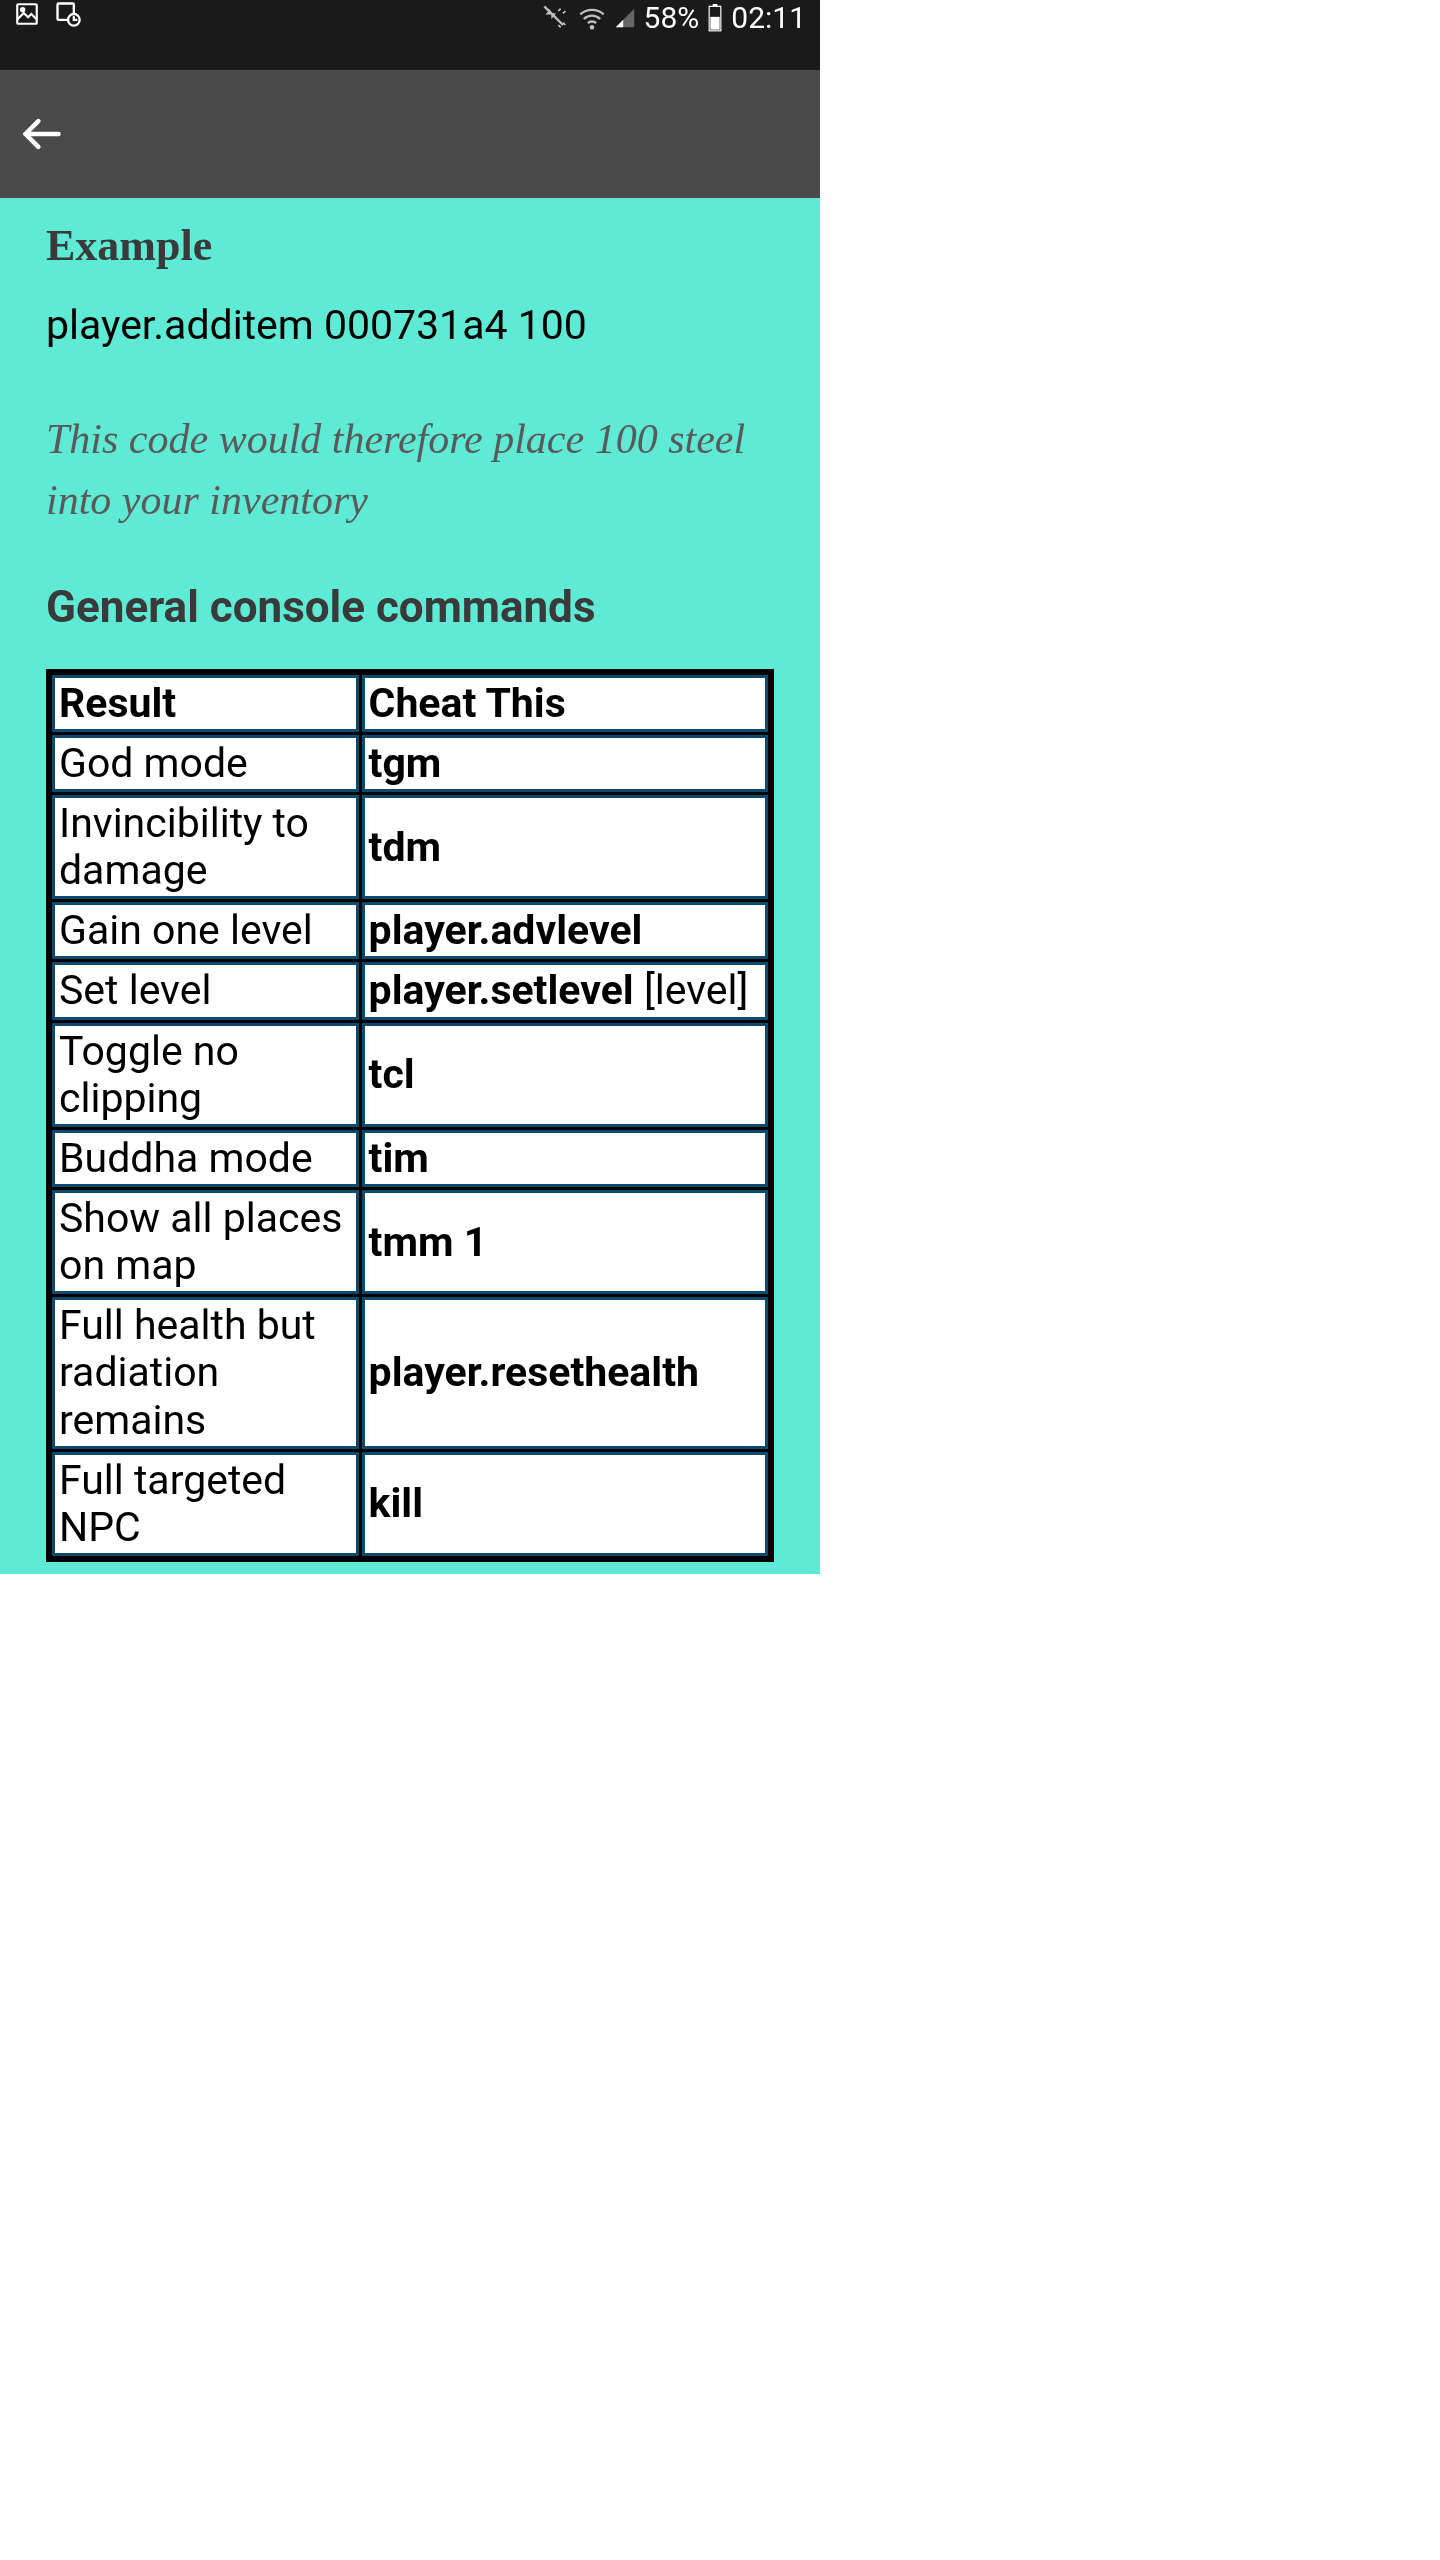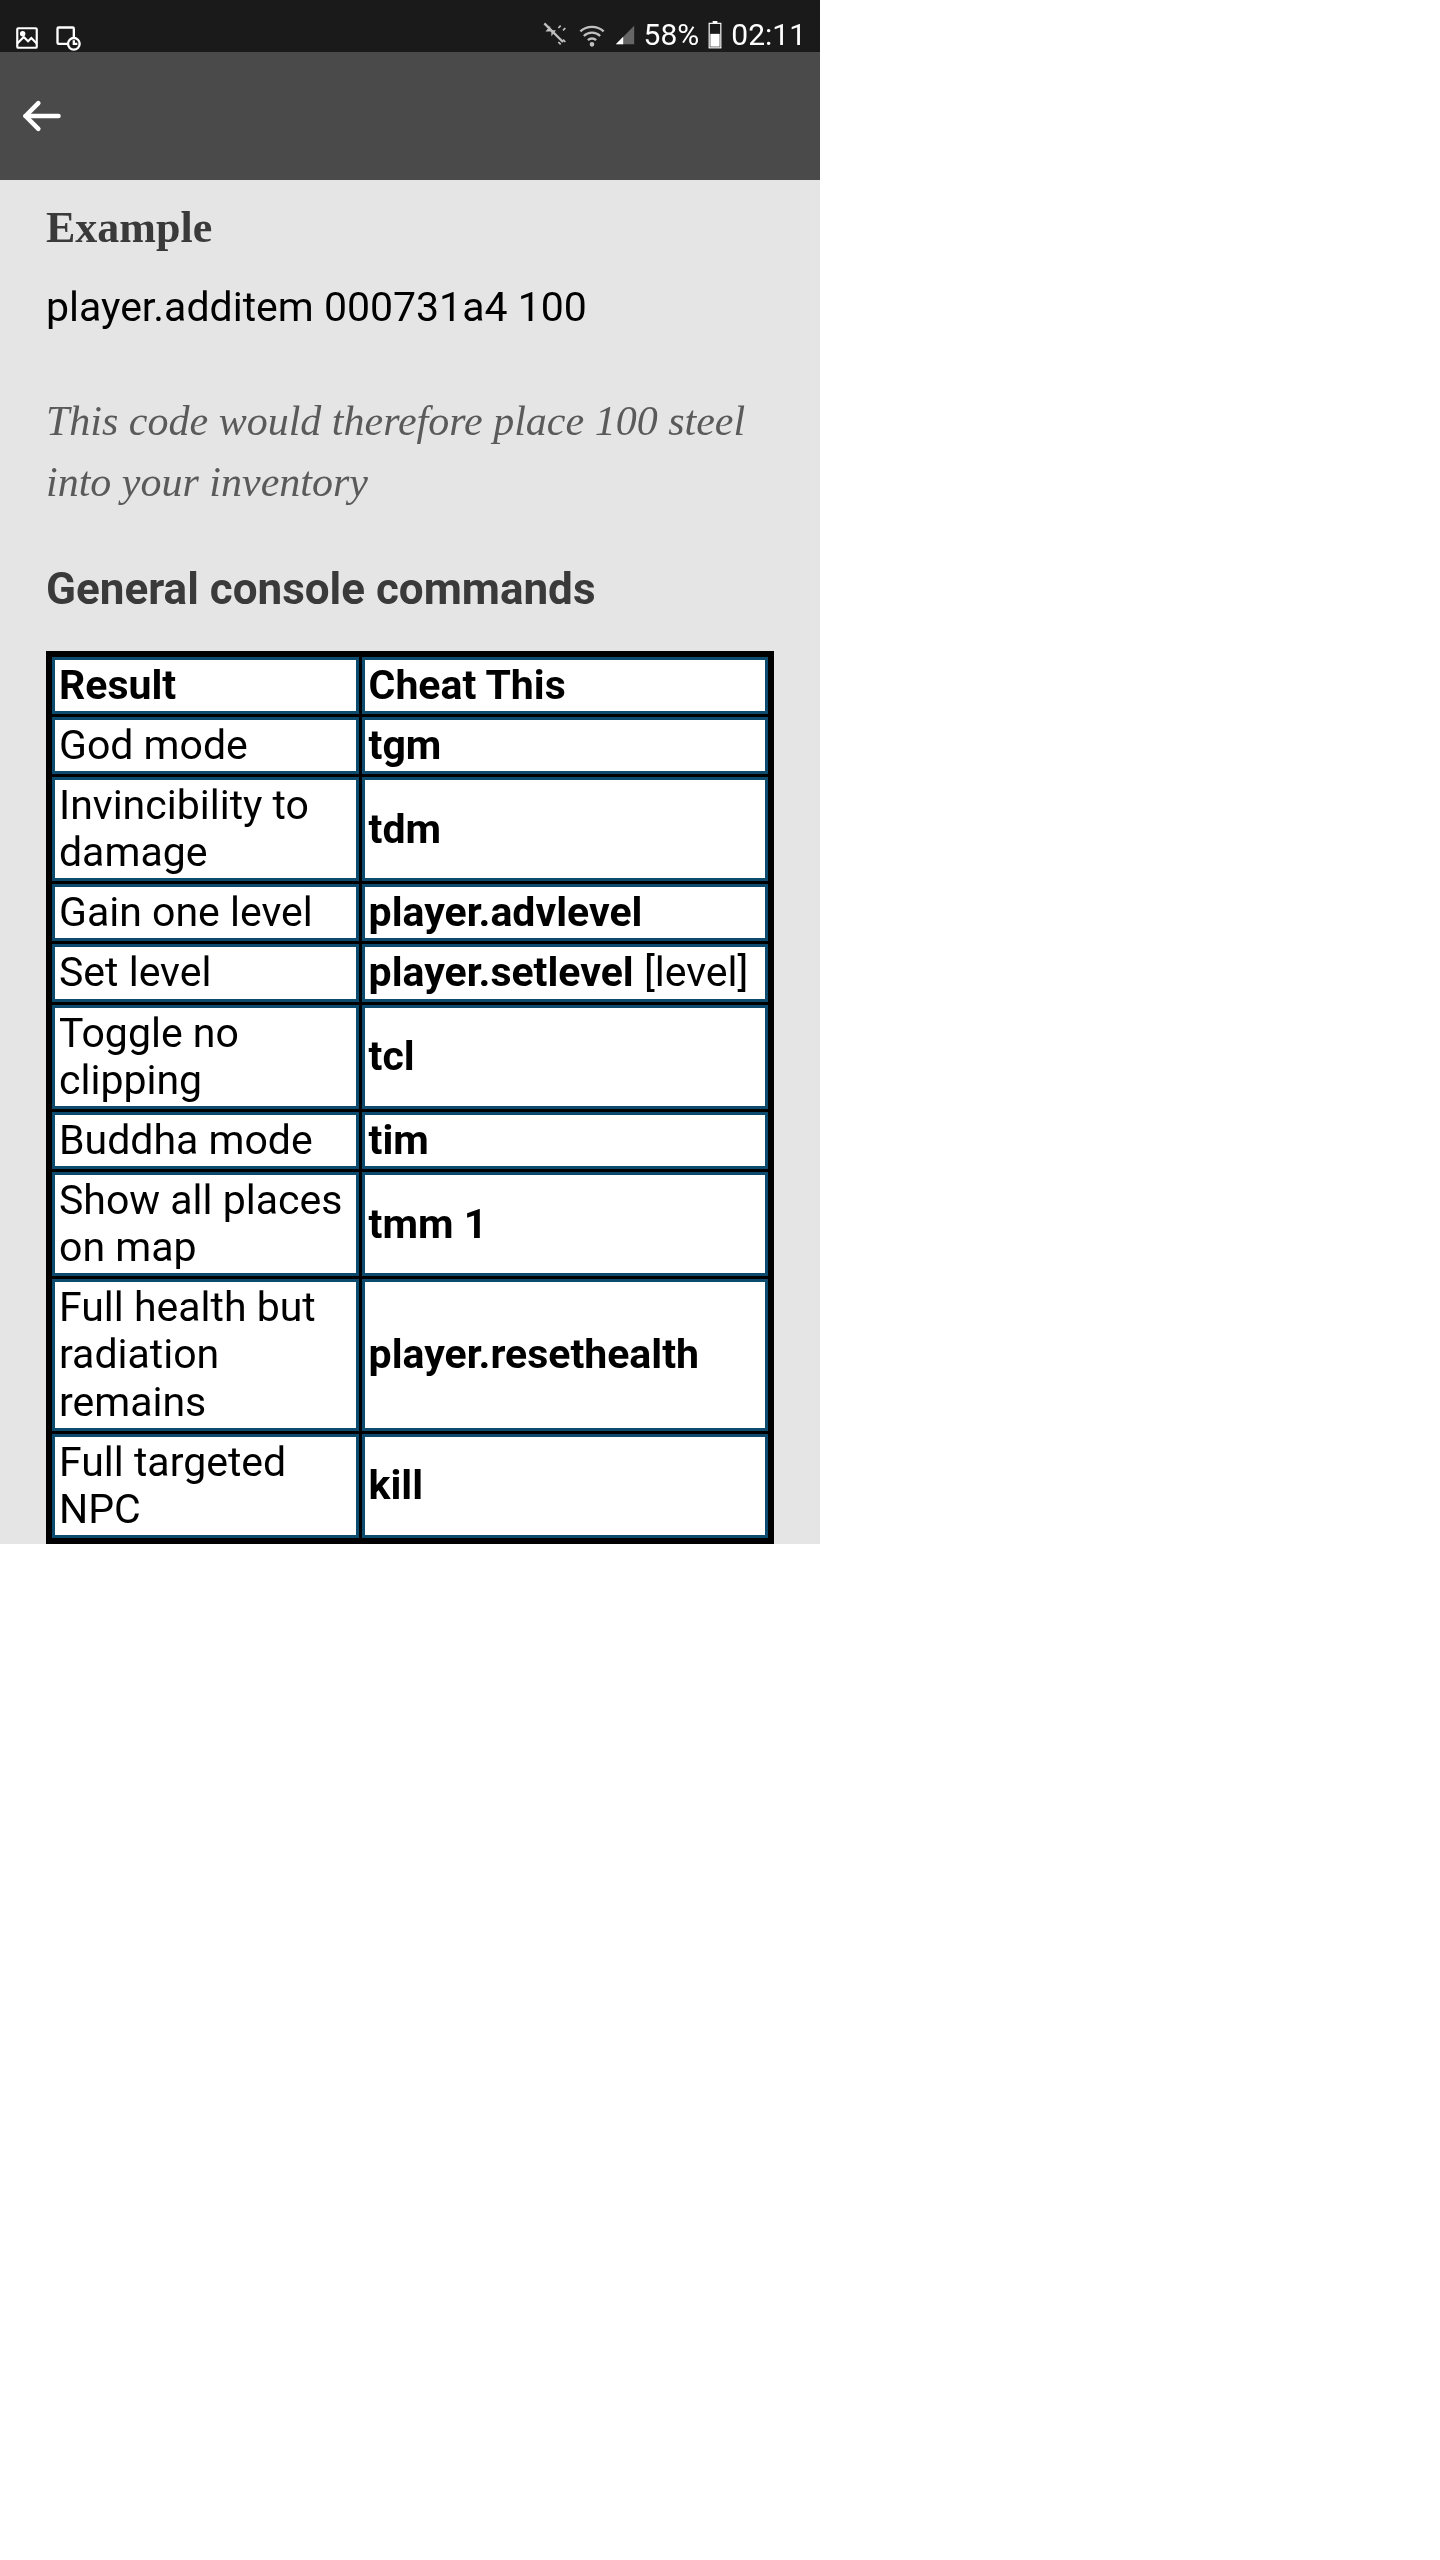--- a/index.html
+++ b/index.html
@@ -9,24 +9,24 @@
     }
     body {
       font-family: -apple-system, BlinkMacSystemFont, "Segoe UI", Roboto, sans-serif;
       width: 820px;
       background: #ffffff;
       color: #000;
     }
     .status-bar {
       background: #1a1a1a;
       color: #ffffff;
-      height: 52px;
+      height: 70px;
       display: flex;
       justify-content: space-between;
-      align-items: flex-end;
+      align-items: flex-start;
       padding: 0 14px;
       font-size: 30px;
     }
     .status-left {
       display: flex;
       gap: 14px;
       align-items: center;
     }
     .status-right {
       display: flex;
@@ -44,22 +44,22 @@
       align-items: center;
       padding: 0 20px;
     }
     .back-arrow {
       color: #ffffff;
       display: flex;
       align-items: center;
       cursor: pointer;
     }
     .content {
-      padding: 18px 46px 0 46px;
-      background: #e5e5e5;
+      padding: 18px 46px 12px 46px;
+      background: #5eead4;
     }
     .example-heading {
       font-family: Georgia, 'Times New Roman', serif;
       font-size: 44px;
       font-weight: bold;
       color: #3a3a3a;
       margin-bottom: 30px;
       margin-top: 4px;
     }
     .example-code {

